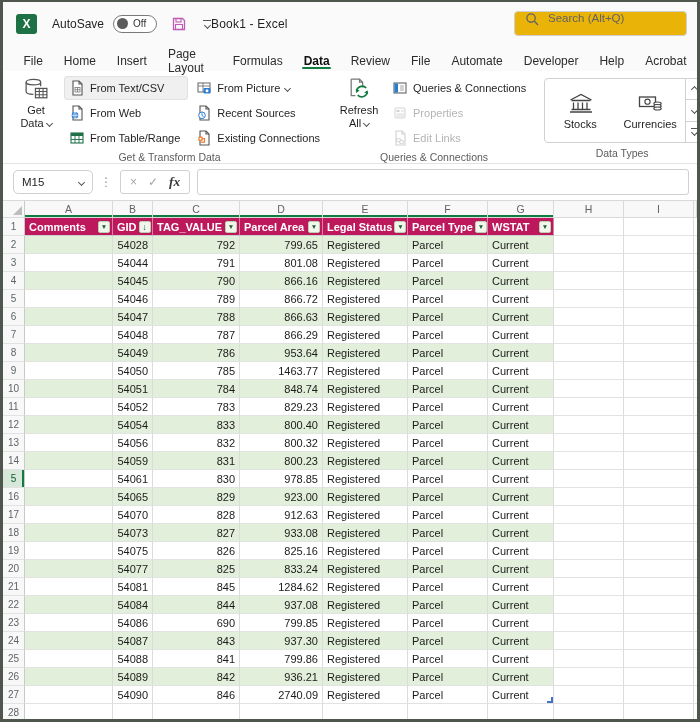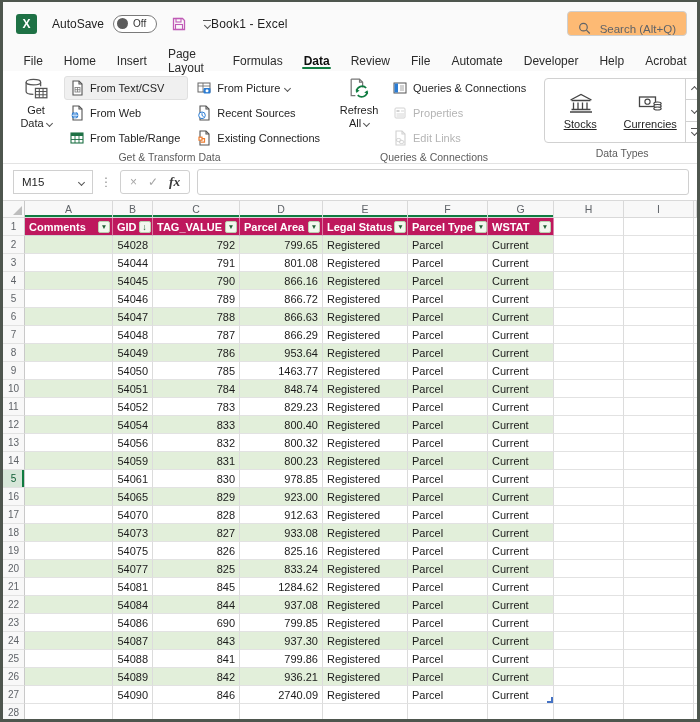--- a/index.html
+++ b/index.html
@@ -14,22 +14,22 @@
     padding:0 3px;gap:5px;margin-left:9px;background:#fff;box-sizing:border-box;}
   .knob{width:11px;height:11px;border-radius:50%;background:#5c5c5c;flex:0 0 auto;}
   .toggle-state{font-size:10px;color:#333;}
   .savebtn{margin-left:14px;display:flex;}
   .qat{margin-left:16px;display:flex;flex-direction:column;align-items:center;}
   .qat-bar{width:8px;border-top:1.5px solid #555;margin-bottom:2px;}
   .cv{width:5px;height:5px;border-right:1.4px solid #555;border-bottom:1.4px solid #555;transform:rotate(45deg);display:inline-block;}
   .cv.up{transform:rotate(-135deg);}
   .cv.small{width:4px;height:4px;}
   .doc-title{font-size:12px;color:#1f1f1f;letter-spacing:.2px;}
-  .searchbox{margin-left:auto;width:120px;height:25px;border:1px solid #cfcfcf;border-radius:4px;background:#fdba74;
-    display:flex;align-items:flex-end;gap:9px;padding:0 10px;box-sizing:border-box;}
+  .searchbox{margin-left:auto;width:173px;height:25px;border:1px solid #cfcfcf;border-radius:4px;background:#eab308;
+    display:flex;align-items:flex-start;gap:9px;padding:0 10px;box-sizing:border-box;}
   .search-ph{font-size:11.5px;color:#5f6368;white-space:nowrap;}
   
   .tabs{height:26px;flex:0 0 auto;background:#fafafa;display:flex;align-items:stretch;padding-left:10px;}
   .tab{font-size:12px;color:#2b2b2b;padding:5px 10.5px 0;position:relative;display:flex;align-items:center;}
   .tab.active{font-weight:700;color:#0f0f0f;}
   .tab.active::after{content:"";position:absolute;left:9px;right:9px;bottom:2px;height:2.5px;background:#107C41;border-radius:2px;}
   
   .ribbon{height:93px;flex:0 0 auto;background:#fff;border-bottom:1px solid #e3e3e3;display:flex;padding-left:8px;box-sizing:border-box;}
   .rgroup{display:flex;flex-direction:column;}
   .rbody{flex:1;display:flex;align-items:flex-start;padding-top:5px;}
@@ -38,29 +38,29 @@
   .bigbtn{width:50px;display:flex;flex-direction:column;align-items:center;font-size:11px;color:#1f1f1f;padding-top:1px;}
   .bigbtn .bicon svg{width:27px;height:27px;display:block;}
   .bigline{display:flex;align-items:center;gap:3px;line-height:13px;white-space:nowrap;}
   .ritems-col{display:flex;flex-direction:column;gap:1px;margin-left:3px;}
   .ritem{display:flex;align-items:center;gap:5px;height:22px;padding:0 7px 0 4px;border-radius:3px;font-size:11px;color:#1f1f1f;white-space:nowrap;border:1px solid transparent;}
   .ritem.hl{background:#f0f0f0;border-color:#e0e0e0;}
   .ritem.dis{color:#b4b4b4;}
   .ritem.dis .ricon{opacity:.38;filter:grayscale(1);}
   .ricon{display:flex;} .ricon svg{width:16px;height:16px;display:block;}
   .gallery{border:1px solid #d1d1d1;border-radius:4px;display:flex;height:63px;margin-top:2px;margin-left:4px;overflow:hidden;}
-  .gitem{width:70px;display:flex;flex-direction:column;align-items:center;justify-content:center;gap:3px;font-size:11px;color:#1f1f1f;text-decoration:underline;}
+  .gitem{width:70px;display:flex;flex-direction:column;align-items:center;justify-content:center;gap:3px;font-size:11px;color:#1f1f1f;}
   .gitem svg{width:27px;height:24px;display:block;}
   .garrows{width:17px;border-left:1px solid #d1d1d1;display:flex;flex-direction:column;}
   .garrow{flex:1;display:flex;flex-direction:column;align-items:center;justify-content:center;border-bottom:1px solid #d1d1d1;}
   .garrow:last-child{border-bottom:none;}
   .gbar{width:7px;border-top:1.3px solid #555;margin-bottom:1px;}
   
   .fbar{height:37px;flex:0 0 auto;background:#fff;display:flex;align-items:center;gap:7px;padding:0 8px 0 10px;border-bottom:1px solid #d9d9d9;box-sizing:border-box;}
-  .namebox{width:80px;height:24px;border:1px solid #d0d0d0;border-radius:0;display:flex;align-items:center;
+  .namebox{width:80px;height:24px;border:1px solid #d0d0d0;border-radius:5px;display:flex;align-items:center;
     justify-content:space-between;padding:0 8px;font-size:11.5px;color:#1f1f1f;background:#fff;box-sizing:border-box;}
   .fdots{color:#8f8f8f;font-size:12px;letter-spacing:1px;}
   .fbtns{display:flex;align-items:center;gap:11px;border:1px solid #d0d0d0;border-radius:3px;height:24px;padding:0 9px;box-sizing:border-box;}
   .xmark,.check{color:#a6a6a6;font-size:12px;}
   .fx{font-style:italic;font-family:"Liberation Serif",serif;font-size:13.5px;color:#3b3b3b;font-weight:600;}
   .ffield{flex:1;height:24px;border:1px solid #d0d0d0;border-radius:3px;background:#fff;}
   
   .sheet{flex:1;background:#fff;overflow:hidden;}
   .cols{display:grid;grid-template-columns:22px 88px 40px 87px 83px 85px 80px 66px 70px 70px 1fr;}
   .colheads{height:17px;}

